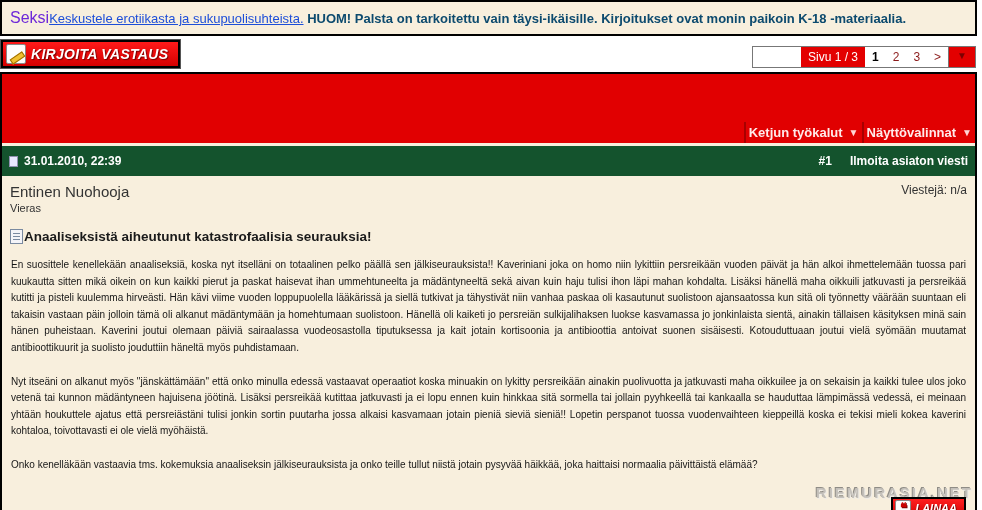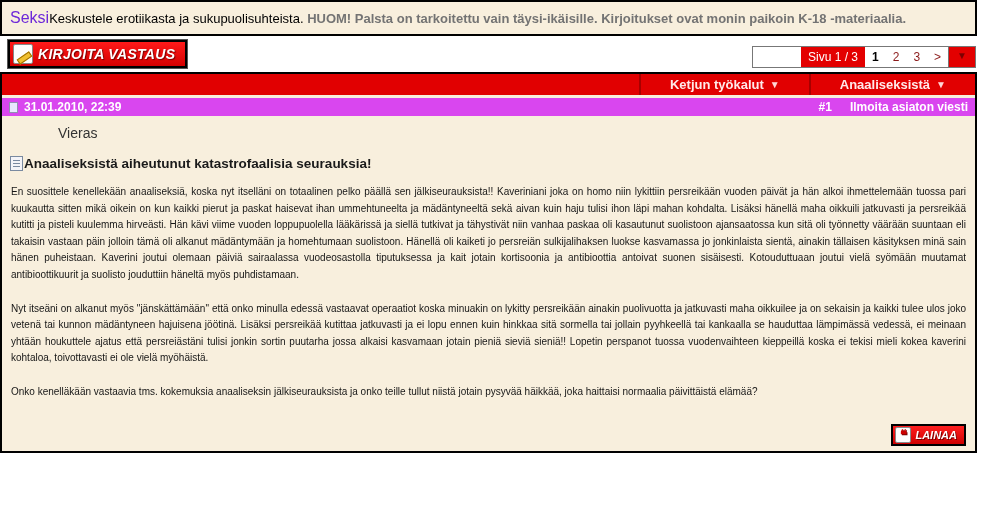--- a/index.html
+++ b/index.html
@@ -14,27 +14,27 @@
 
   
   .forum-header {
     border:2px solid #000;
     background:#f8efdd;
     padding:7px 8px;
     font-size:13px;
     line-height:17px;
   }
   .forum-name { font-weight:normal; font-size:16px; color:#6d28d9; }
-  .forum-desc { color:#000000; }
-  .forum-warning { color:#737373; font-weight:bold; }
+  .forum-desc { color:#1d4ed8;text-decoration:underline; }
+  .forum-warning { color:#0c4a6e; font-weight:bold; }
 
   
   .action-row {
     display:flex; justify-content:space-between; align-items:flex-start;
-    padding:4px 1px 3px 8px; height:36px;
+    padding:4px 1px 3px 1px; height:36px;
   }
   .reply-btn {
     display:flex; align-items:center; gap:5px;
     border:2px solid #000; outline:1px solid #555;
     background:linear-gradient(#ff1a1a,#d40000);
     color:#fff; font-weight:bold; font-style:italic;
     font-size:14px; letter-spacing:0.3px;
     padding:2px 10px 2px 3px; cursor:pointer;
     text-shadow:1px 1px 1px #700;
   }
@@ -65,45 +65,45 @@
   .main {
     border:2px solid #000;
     background:#f8efdd;
   }
   .thread-toolbar {
     background:#e10001;
     display:flex; justify-content:flex-end;
     font-size:13px; font-weight:bold; color:#ffeaea;
   }
   .toolbar-item {
-    padding:3px 29px; cursor:pointer;
+    padding:3px 3px; cursor:pointer;
     border-left:2px solid #a80000;
-    display:flex; align-items:center; gap:6px;
+    display:flex; align-items:center; gap:6px;margin-top:48px;
   }
   .toolbar-item .arrow { font-size:10px; color:#ffd6d6; }
   .toolbar-spacer { height:3px; background:#f8efdd; }
 
   .post-header {
-    background:#d946ef; color:#fff; font-weight:bold; font-size:12px;
+    background:#14532d; color:#fff; font-weight:bold; font-size:12px;
     display:flex; justify-content:space-between; align-items:center;
-    padding:2px 7px;
+    padding:8px 7px;
   }
   .post-header-left, .post-header-right { display:flex; align-items:center; gap:6px; }
   .doc-icon {
     display:inline-block; width:9px; height:11px;
     background:#e8e8ff; border:1px solid #9090b0;
   }
   .report-link { cursor:pointer; margin-left:12px; }
 
   .post-userrow {
     display:flex; justify-content:space-between;
     padding:7px 8px 2px 8px;
   }
   .author-name { font-size:15px; color:#333; }
-  .author-status { font-size:14px; color:#333; margin-top:2px;margin-left:48px; }
+  .author-status { font-size:11px; color:#333; margin-top:2px; }
   .messages-count { font-size:12px; color:#333; }
 
   .post-titlerow {
     display:flex; align-items:center; gap:1px;
     padding:13px 8px 0 8px;
     font-size:13.5px; font-weight:bold; color:#1a1a1a;
   }
   .note-icon {
     position:relative; width:13px; height:15px;
     background:#f4f4f8; border:1px solid #7a8aa0;
@@ -171,42 +171,44 @@
   </div>
 
   <div class="main">
 
     <div class="thread-toolbar">
       <div class="toolbar-item">
         <span>Ketjun työkalut</span>
         <span class="arrow">▼</span>
       </div>
       <div class="toolbar-item">
-        <span>Anaaliseksistä</span>
+        <span>Näyttövalinnat</span>
         <span class="arrow">▼</span>
       </div>
     </div>
 
     <div class="toolbar-spacer"></div>
 
     <div class="post-header">
       <div class="post-header-left">
         <span class="doc-icon"></span>
         <span>31.01.2010, 22:39</span>
       </div>
       <div class="post-header-right">
         <span>#1</span>
         <span class="report-link">Ilmoita asiaton viesti</span>
       </div>
     </div>
 
     <div class="post-userrow">
       <div>
+        <div class="author-name">Entinen Nuohooja</div>
         <div class="author-status">Vieras</div>
       </div>
+      <div class="messages-count">Viestejä: n/a</div>
     </div>
 
     <div class="post-titlerow">
       <span class="note-icon"></span>
       <span>Anaaliseksistä aiheutunut katastrofaalisia seurauksia!</span>
     </div>
 
     <div class="post-body">
       <p>En suosittele kenellekään anaaliseksiä, koska nyt itselläni on totaalinen pelko päällä sen jälkiseurauksista!! Kaveriniani joka on homo niin lykittiin persreikään vuoden päivät ja hän alkoi ihmettelemään tuossa pari kuukautta sitten mikä oikein on kun kaikki pierut ja paskat haisevat ihan ummehtuneelta ja mädäntyneeltä sekä aivan kuin haju tulisi ihon läpi mahan kohdalta. Lisäksi hänellä maha oikkuili jatkuvasti ja persreikää kutitti ja pisteli kuulemma hirveästi. Hän kävi viime vuoden loppupuolella lääkärissä ja siellä tutkivat ja tähystivät niin vanhaa paskaa oli kasautunut suolistoon ajansaatossa kun sitä oli työnnetty väärään suuntaan eli takaisin vastaan päin jolloin tämä oli alkanut mädäntymään ja homehtumaan suolistoon. Hänellä oli kaiketi jo persreiän sulkijalihaksen luokse kasvamassa jo jonkinlaista sientä, ainakin tällaisen käsityksen minä sain hänen puheistaan. Kaverini joutui olemaan päiviä sairaalassa vuodeosastolla tiputuksessa ja kait jotain kortisoonia ja antibioottia antoivat suonen sisäisesti. Kotouduttuaan joutui vielä syömään muutamat antibioottikuurit ja suolisto jouduttiin häneltä myös puhdistamaan.</p>
       <p>Nyt itseäni on alkanut myös "jänskättämään" että onko minulla edessä vastaavat operaatiot koska minuakin on lykitty persreikään ainakin puolivuotta ja jatkuvasti maha oikkuilee ja on sekaisin ja kaikki tulee ulos joko vetenä tai kunnon mädäntyneen hajuisena jöötinä. Lisäksi persreikää kutittaa jatkuvasti ja ei lopu ennen kuin hinkkaa sitä sormella tai jollain pyyhkeellä tai kankaalla se hauduttaa lämpimässä vedessä, ei meinaan yhtään houkuttele ajatus että persreiästäni tulisi jonkin sortin puutarha jossa alkaisi kasvamaan jotain pieniä sieviä sieniä!! Lopetin perspanot tuossa vuodenvaihteen kieppeillä koska ei tekisi mieli kokea kaverini kohtaloa, toivottavasti ei ole vielä myöhäistä.</p>
@@ -215,14 +217,15 @@
 
     <div class="post-footer">
       <button class="quote-btn">
         <span class="quote-icon">❝</span>
         <span>LAINAA</span>
       </button>
     </div>
 
   </div>
 
+  <div class="watermark">RIEMURASIA.NET</div>
 
 </div>
 
 </body></html>

